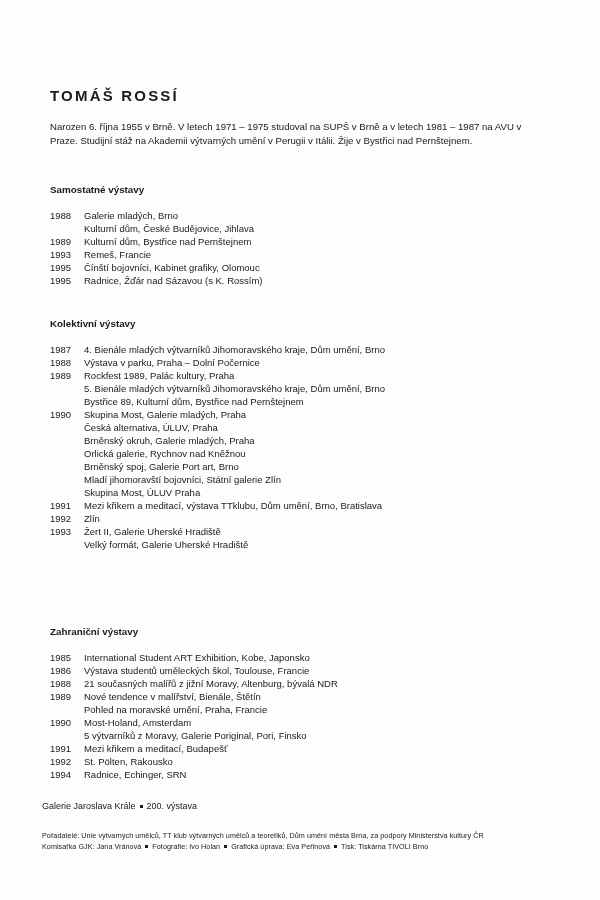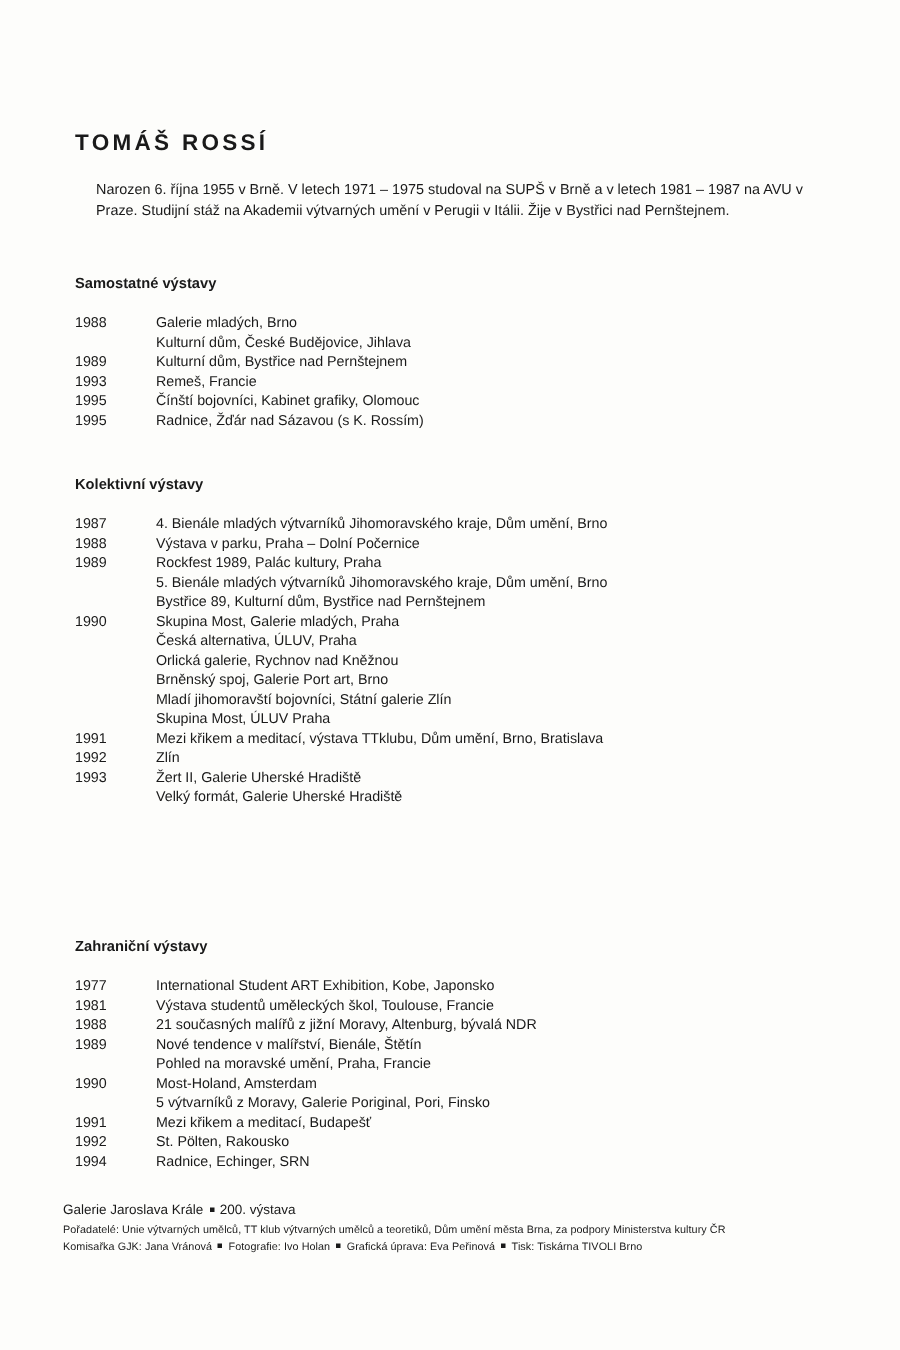--- a/index.html
+++ b/index.html
@@ -31,21 +31,21 @@
     font-size: 15px;
     font-weight: bold;
     letter-spacing: 2.2px;
     line-height: 1;
     white-space: nowrap;
   }
 
   
   .bio {
     position: absolute;
-    left: 64px;
+    left: 50px;
     top: 110px;
     width: 472px;
     font-size: 9.6px;
     line-height: 14px;
     text-align: left;
   }
 
   
   .section {
     position: absolute;
@@ -71,38 +71,37 @@
     white-space: nowrap;
   }
   .entry-year {
     width: 34px;
     flex: 0 0 34px;
     font-size: 9.5px;
   }
   .entry-text {
     flex: 1 1 auto;
     font-size: 9.5px;
-    margin-left: 20px;
   }
 
   #sec-solo  { top: 166px; }
   #sec-group { top: 300px; }
   #sec-intl  { top: 608px; }
 
   
   .footer {
     position: absolute;
     left: 42px;
     top: 800px;
     width: 520px;
   }
   .footer-main {
     font-size: 9px;
     line-height: 13px;
-    margin-bottom: 2px;
+    margin-bottom: 18px;
   }
   .footer-line {
     font-size: 7.2px;
     line-height: 10.5px;
     letter-spacing: 0.05px;
   }
   .sep {
     display: inline-block;
     width: 3px;
     height: 3px;
@@ -176,20 +175,24 @@
         <li class="entry">
           <span class="entry-year">1990</span>
           <span class="entry-text">Skupina Most, Galerie mladých, Praha</span>
         </li>
         <li class="entry">
           <span class="entry-year"></span>
           <span class="entry-text">Česká alternativa, ÚLUV, Praha</span>
         </li>
         <li class="entry">
           <span class="entry-year"></span>
+          <span class="entry-text">Brněnský okruh, Galerie mladých, Praha</span>
+        </li>
+        <li class="entry">
+          <span class="entry-year"></span>
           <span class="entry-text">Orlická galerie, Rychnov nad Kněžnou</span>
         </li>
         <li class="entry">
           <span class="entry-year"></span>
           <span class="entry-text">Brněnský spoj, Galerie Port art, Brno</span>
         </li>
         <li class="entry">
           <span class="entry-year"></span>
           <span class="entry-text">Mladí jihomoravští bojovníci, Státní galerie Zlín</span>
         </li>
@@ -213,25 +216,25 @@
           <span class="entry-year"></span>
           <span class="entry-text">Velký formát, Galerie Uherské Hradiště</span>
         </li>
       </ul>
   </section>
 
   <section class="section" id="sec-intl">
     <h2 class="section-title">Zahraniční výstavy</h2>
     <ul class="entries">
         <li class="entry">
-          <span class="entry-year">1977</span>
+          <span class="entry-year">1985</span>
           <span class="entry-text">International Student ART Exhibition, Kobe, Japonsko</span>
         </li>
         <li class="entry">
-          <span class="entry-year">1981</span>
+          <span class="entry-year">1986</span>
           <span class="entry-text">Výstava studentů uměleckých škol, Toulouse, Francie</span>
         </li>
         <li class="entry">
           <span class="entry-year">1988</span>
           <span class="entry-text">21 současných malířů z jižní Moravy, Altenburg, bývalá NDR</span>
         </li>
         <li class="entry">
           <span class="entry-year">1989</span>
           <span class="entry-text">Nové tendence v malířství, Bienále, Štětín</span>
         </li>

